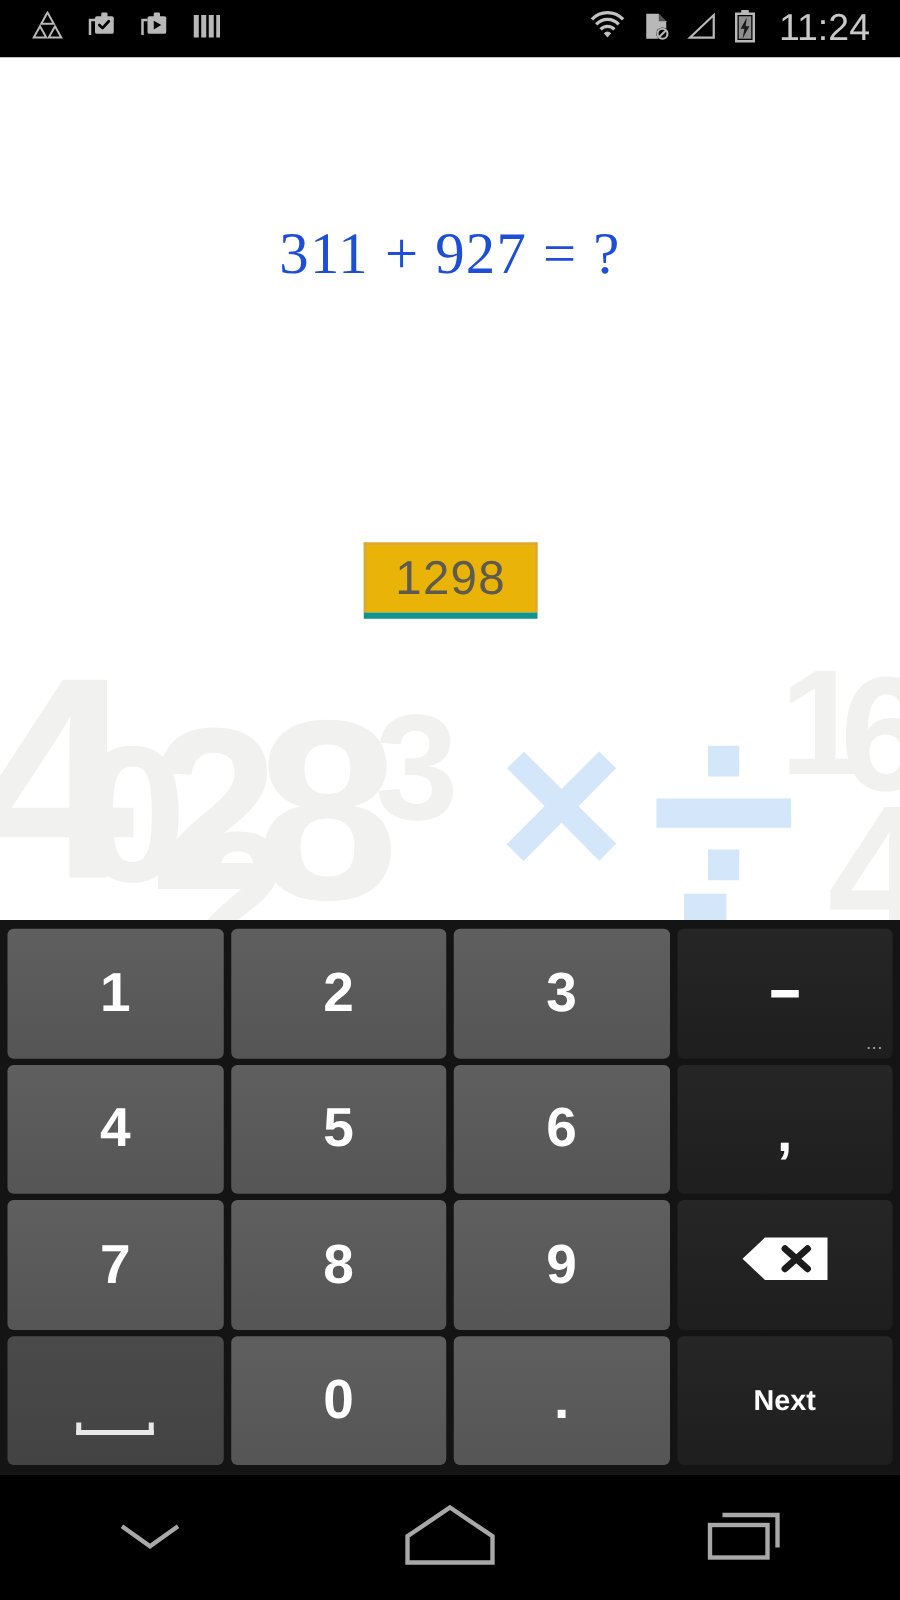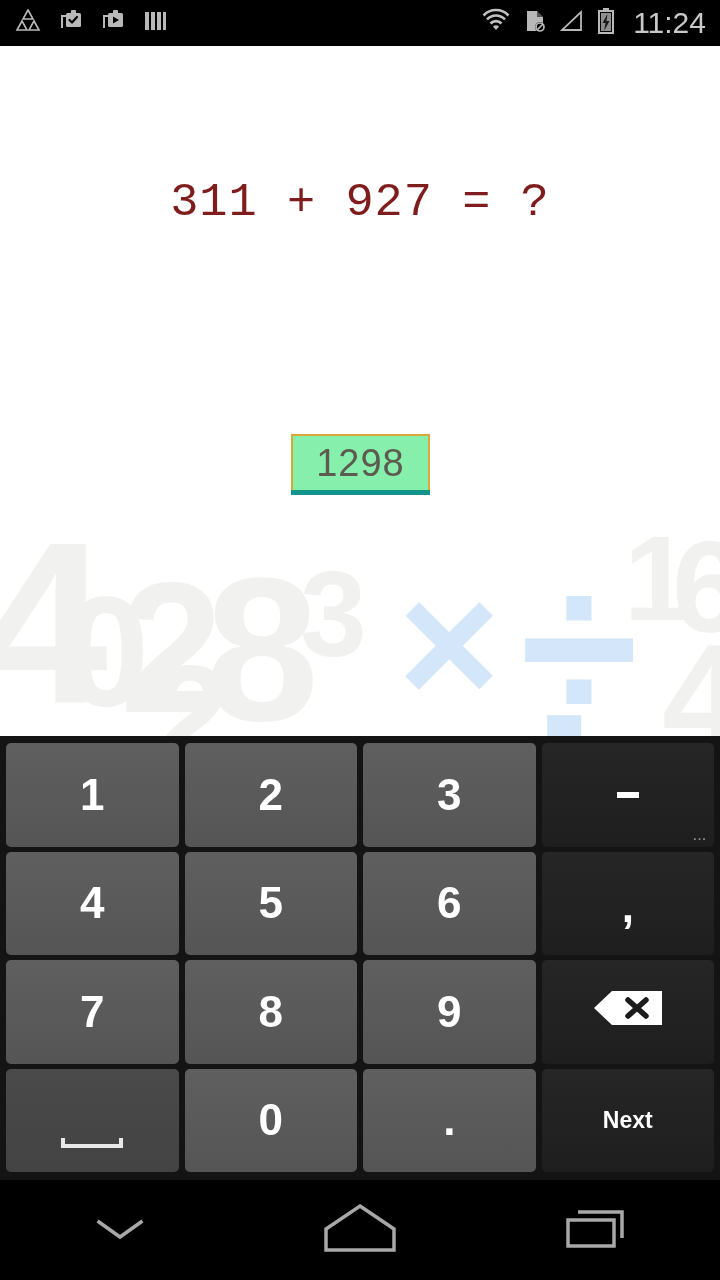--- a/index.html
+++ b/index.html
@@ -15,21 +15,21 @@
     background: #ffffff;
     overflow: hidden;
   }
 
   
   #status-bar {
     position: absolute; top: 0; left: 0;
     width: 720px; height: 46px;
     background: #000000;
     display: flex; align-items: center;
-    padding: 0 14px;
+    padding: 0 24px;
   }
   #status-left { display: flex; align-items: center; gap: 16px; }
   #status-right { margin-left: auto; display: flex; align-items: center; gap: 12px; }
   .sicon { display: block; }
   #clock {
     color: #c9c9c9;
     font-size: 30px;
     font-weight: 400;
     letter-spacing: 0px;
     margin-left: 6px;
@@ -64,32 +64,32 @@
     color: #d3e6fa;
     line-height: 1;
     user-select: none;
     font-family: "Liberation Sans", sans-serif;
   }
 
   #question {
     position: absolute;
     top: 130px; left: 0; width: 720px;
     text-align: center;
-    color: #7f1d1d;
+    color: #1d4ed8;
     font-size: 47px;
     font-weight: 300;
     letter-spacing: 1px;
-    font-family: Liberation Mono, monospace;
+    font-family: Liberation Serif, serif;
   }
 
   #answer-field {
     position: absolute;
     top: 388px; left: 291px;
     width: 139px; height: 56px;
-    background: #86efac;
+    background: #eab308;
     border: 2px solid #d9a93a;
     border-bottom: none;
     display: flex; align-items: center; justify-content: center;
   }
   #answer-value {
     color: #5d5a50;
     font-size: 38px;
     font-weight: 300;
     letter-spacing: 1px;
     font-family: "Liberation Sans", sans-serif;

